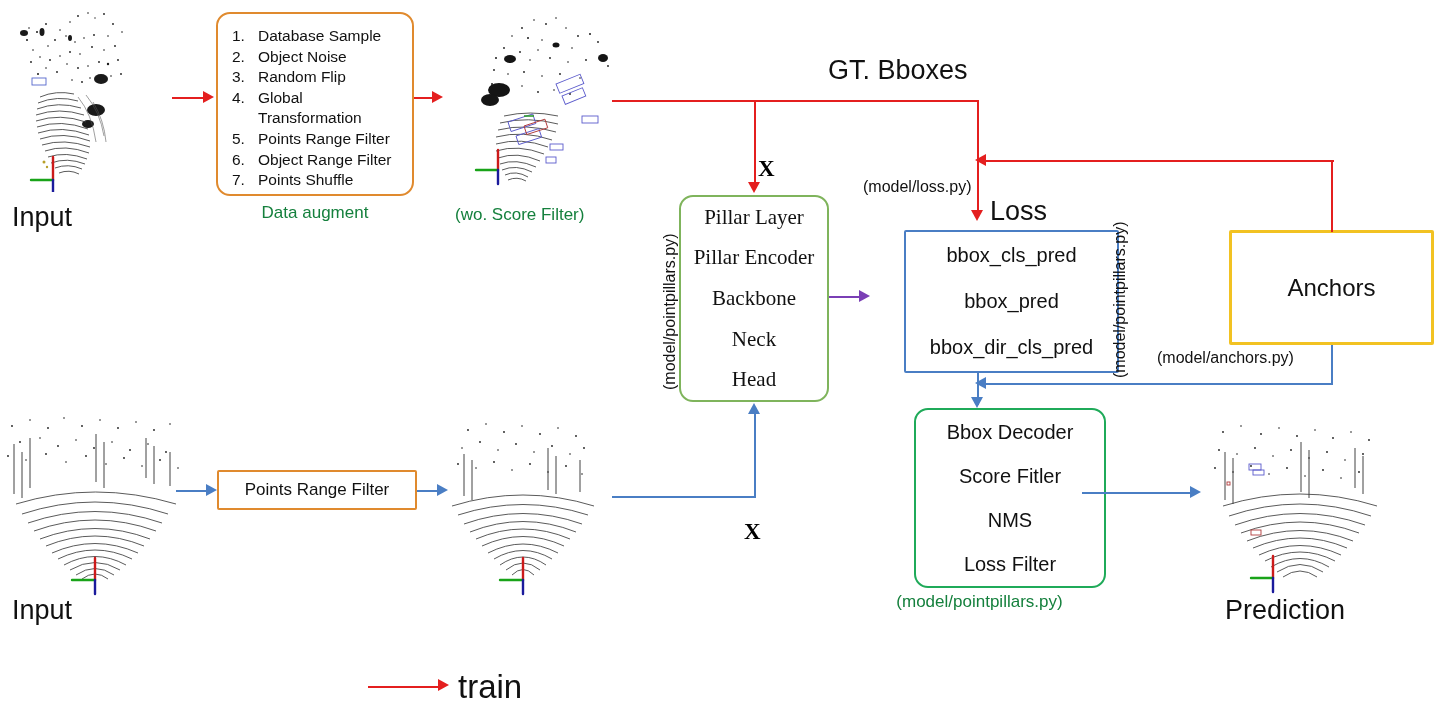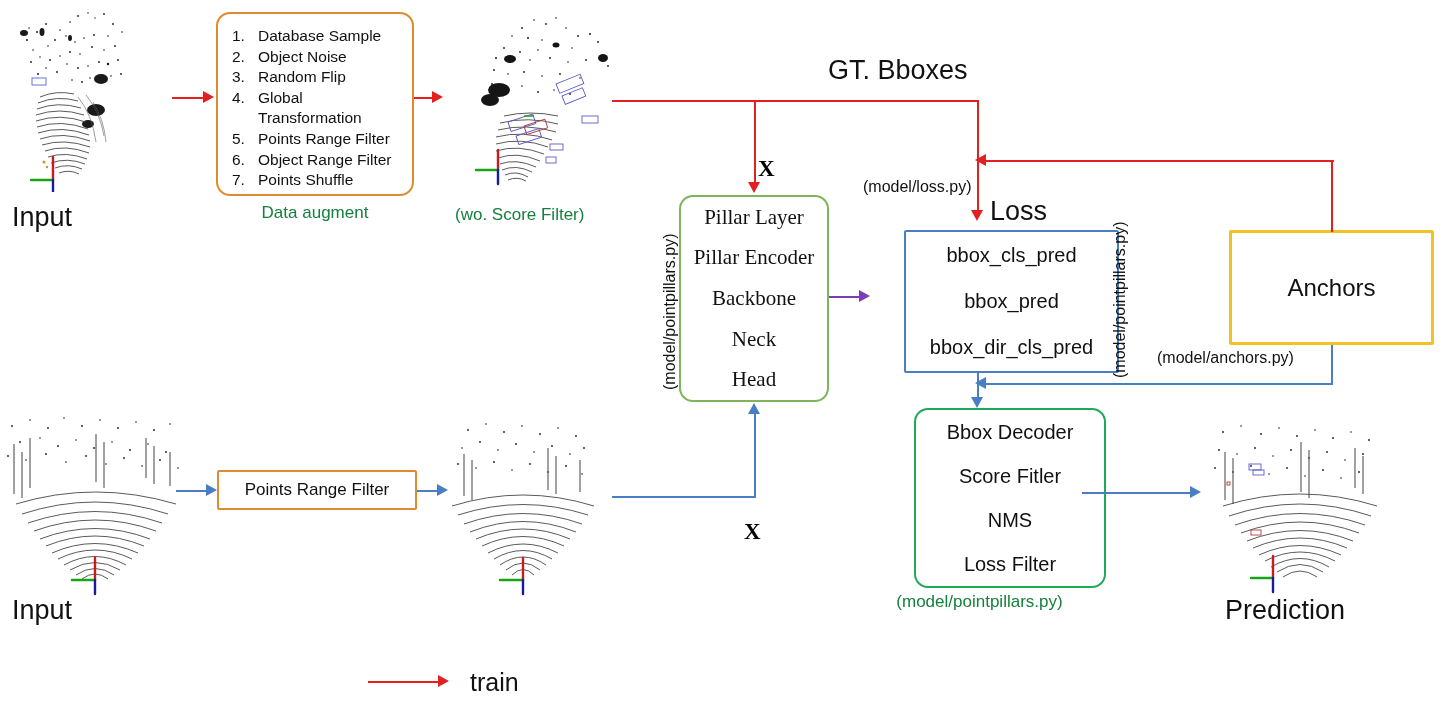--- a/index.html
+++ b/index.html
@@ -79,21 +79,21 @@
   .arw-d.a-red,.arw-d.a-blue,.arw-d.a-purple{border-left-color:transparent;border-right-color:transparent;}
   .arw-u.a-red,.arw-u.a-blue,.arw-u.a-purple{border-left-color:transparent;border-right-color:transparent;}
 
   
   .pc{position:absolute;overflow:hidden;}
   .pc svg{display:block;}
 
   
   .legend-item{position:absolute;display:flex;align-items:center;}
   .legend-line{position:relative;width:80px;height:3px;}
-  .legend-text{font-size:25px;color:#111;margin-left:22px;white-space:nowrap;}
+  .legend-text{font-size:33px;color:#111;margin-left:10px;white-space:nowrap;}
 </style>
 </head>
 <body>
 
 <div id="canvas">
 
   <div class="pc" style="left:0px;top:2px;width:190px;height:190px;">
     <svg width="190" height="190" viewBox="0 0 190 190" aria-hidden="true">
       <g fill="#1a1a1a">
 

